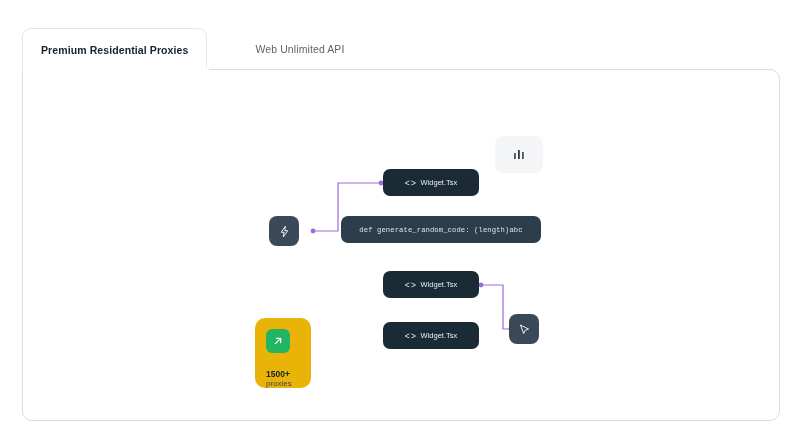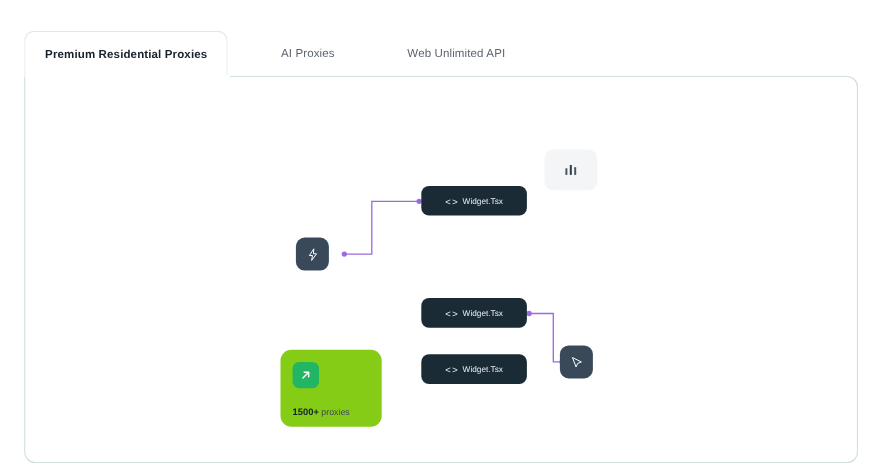--- a/index.html
+++ b/index.html
@@ -204,22 +204,22 @@
     border-radius: 8px;
     display: flex;
     align-items: center;
     justify-content: center;
     z-index: 7;
   }
 
   #stat-card {
     position: absolute;
     left: 0px; top: 190px;
-    width: 92px; height: 70px;
-    background: #84cc16;
+    width: 56px; height: 70px;
+    background: #eab308;
     border-radius: 10px;
     padding: 11px;
     z-index: 7;
   }
   #stat-icon {
     width: 24px; height: 24px;
     background: #22b563;
     border-radius: 6px;
     display: flex;
     align-items: center;
@@ -257,23 +257,20 @@
     line-height: 1.45;
   }
   .feature-dash { color: #99a3ad; font-size: 10px; line-height: 1.45; }
 </style>
 </head>
 <body>
 
 <div id="tab-bar">
   <div class="tab active">
     <span>Premium Residential Proxies</span>
-  </div>
-  <div class="tab" style="margin-left:30px;">
-    <span>AI Proxies</span>
   </div>
   <div class="tab" style="margin-left:30px;">
     <span>Web Unlimited API</span>
   </div>
   <div class="tab-spacer"></div>
 </div>
 
 <div id="content-panel"></div>
 <div id="panel-tab-join"></div>
 
@@ -319,20 +316,21 @@
   </div>
   <div class="widget-node" id="widget-node-2">
     <span class="code-bracket">&lt;&nbsp;&gt;</span>
     <span>Widget.Tsx</span>
   </div>
   <div class="widget-node" id="widget-node-3">
     <span class="code-bracket">&lt;&nbsp;&gt;</span>
     <span>Widget.Tsx</span>
   </div>
 
+  <div id="code-snippet">def generate_random_code: (length)abc</div>
 
   <div class="side-badge" id="bolt-badge">
     <svg width="13" height="13" viewBox="0 0 16 16">
       <path d="M9 1.5 L4 9 L7.5 9 L6.5 14.5 L12 7 L8.5 7 Z" fill="none" stroke="#ffffff" stroke-width="1.1" stroke-linejoin="round"></path>
     </svg>
   </div>
 
   <div class="side-badge" id="pointer-badge">
     <svg width="13" height="13" viewBox="0 0 16 16">
       <path d="M3 2.5 L13 7.5 L8.8 9 L7 13 Z" fill="none" stroke="#ffffff" stroke-width="1.1" stroke-linejoin="round"></path>

